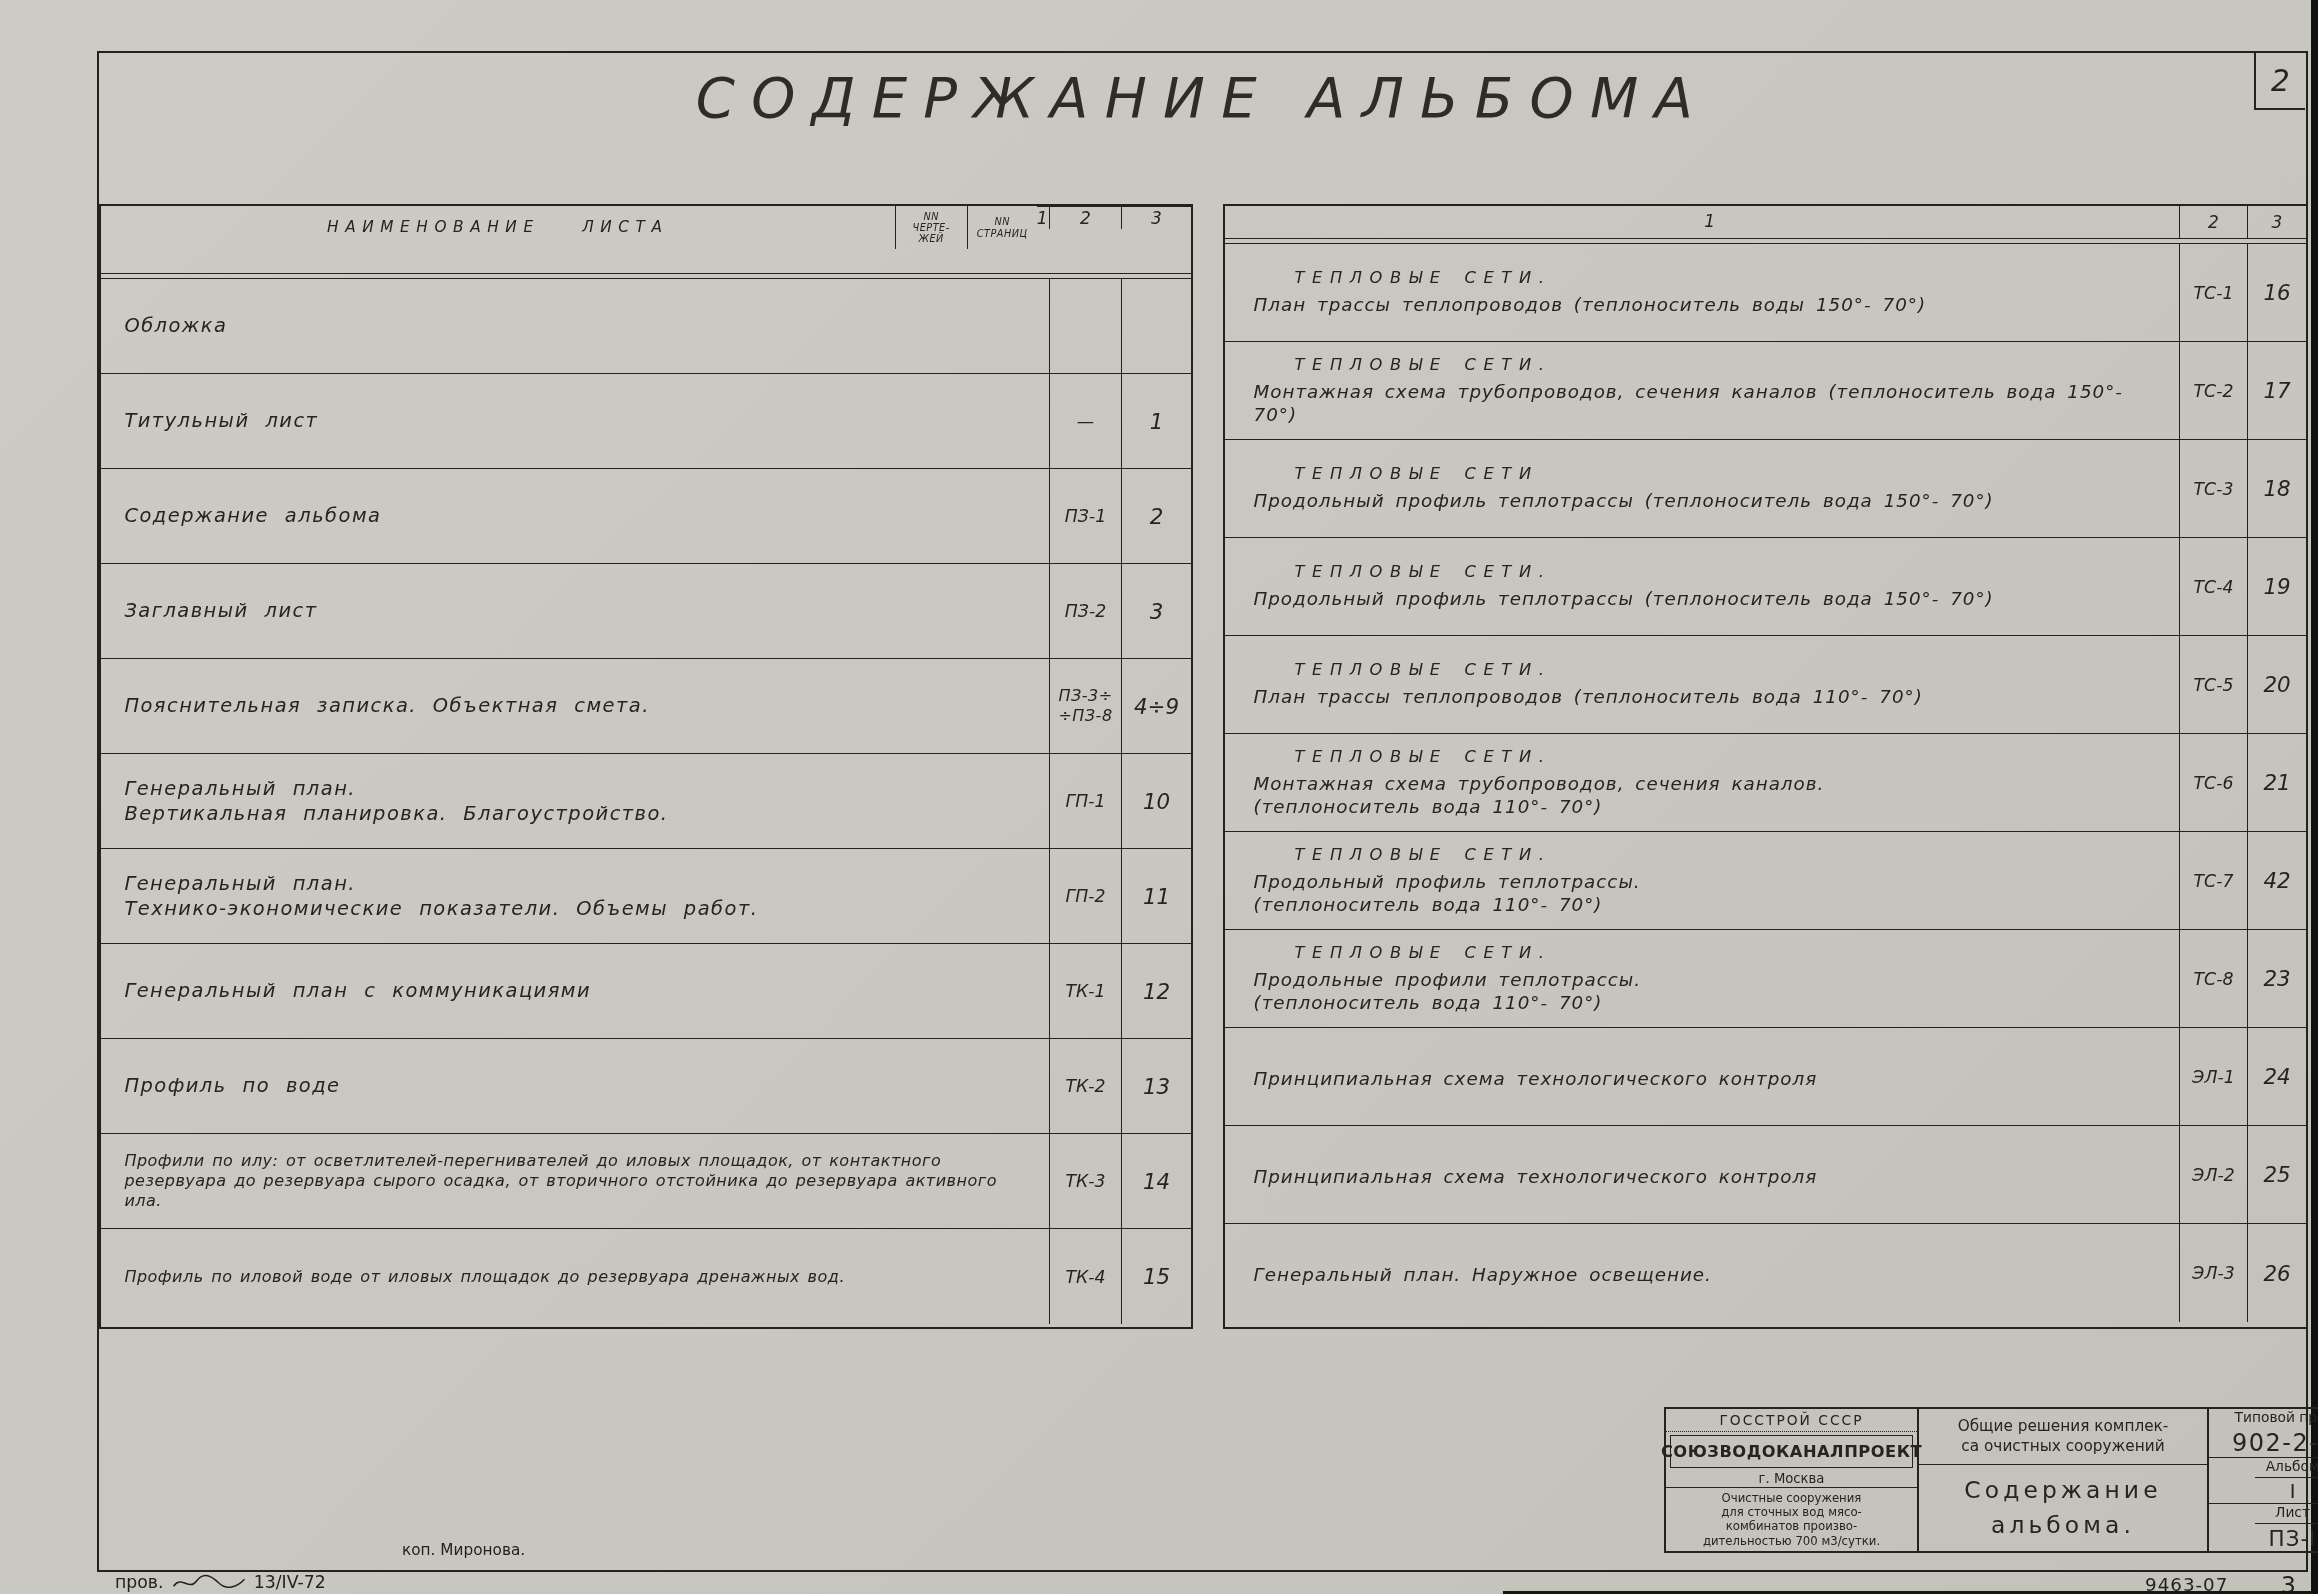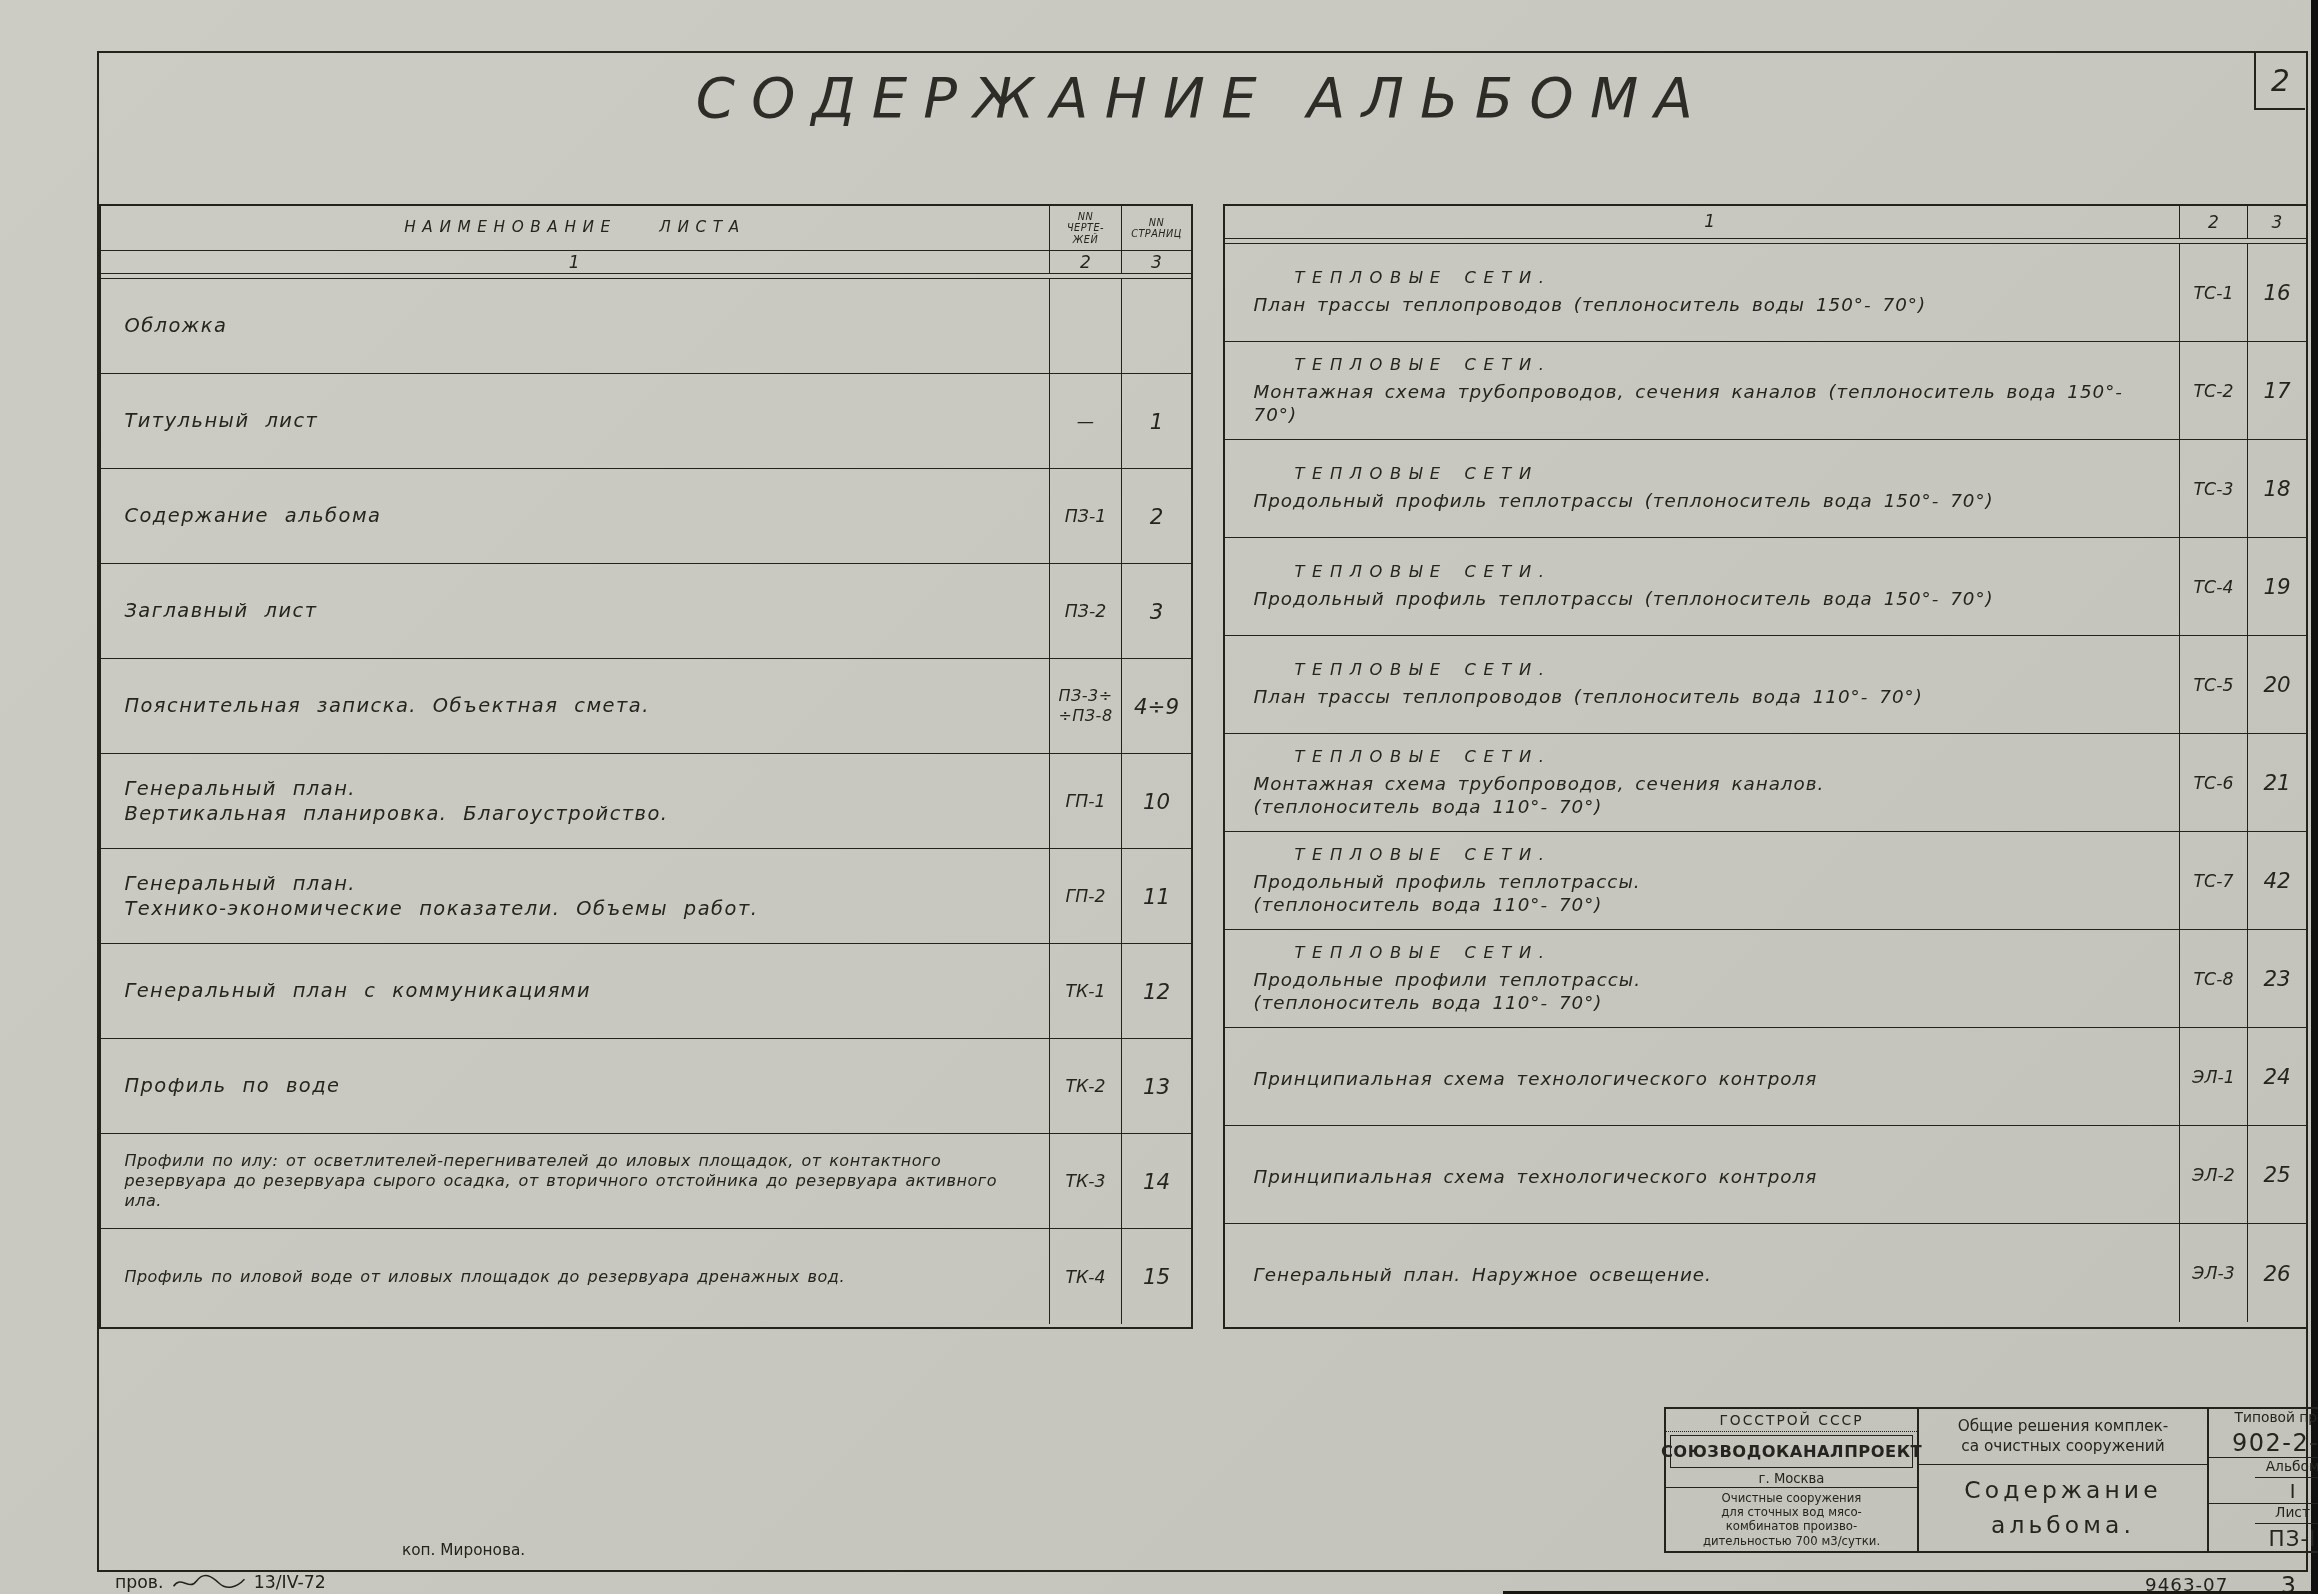--- a/index.html
+++ b/index.html
@@ -27,21 +27,21 @@
   .cnum{width:72px;border-left:1.5px solid #23221c;align-items:center;text-align:center;font-size:17.3px}
   .cpag{width:70px;border-left:1.5px solid #23221c;align-items:center;text-align:center;font-size:21.4px}
   .cnumr{width:68px;border-left:1.5px solid #23221c;align-items:center;text-align:center;font-size:17.3px}
   .cpagr{width:59px;border-left:1.5px solid #23221c;align-items:center;font-size:21.4px}
   .row{display:flex;border-bottom:1.5px solid #23221c;flex:none}
   .row:last-child{border-bottom:none}
   .lrow{height:95px}
   .rrow{height:98px}
   .smalltxt{font-size:16px;letter-spacing:0.5px;word-spacing:2px;line-height:1.25}
   
-  .lthead{height:68px;border-bottom:1.5px solid #23221c;display:flex;flex-direction:column;flex:none}
+  .lthead{height:68px;border-bottom:1.5px solid #23221c;display:flex;flex:none}
   .hrow{display:flex;flex:1}
   .hr1{height:43px}
   .hr2{height:23px;border-top:1.5px solid #23221c;flex:none}
   .hc{align-items:center;justify-content:center;text-align:center;padding:0}
   .hlbl{font-size:15.3px;text-transform:uppercase;letter-spacing:6.6px;word-spacing:31px;font-style:italic}
   .hsm{font-size:9.7px;line-height:1.15;letter-spacing:0.5px;text-transform:uppercase;font-style:italic}
   .hnum{font-size:17px;font-style:italic}
   .dbl{height:5.1px;border-bottom:1.5px solid #23221c;flex:none}
   
   .rthead{height:33px;border-bottom:1.5px solid #23221c;display:flex;flex:none}

